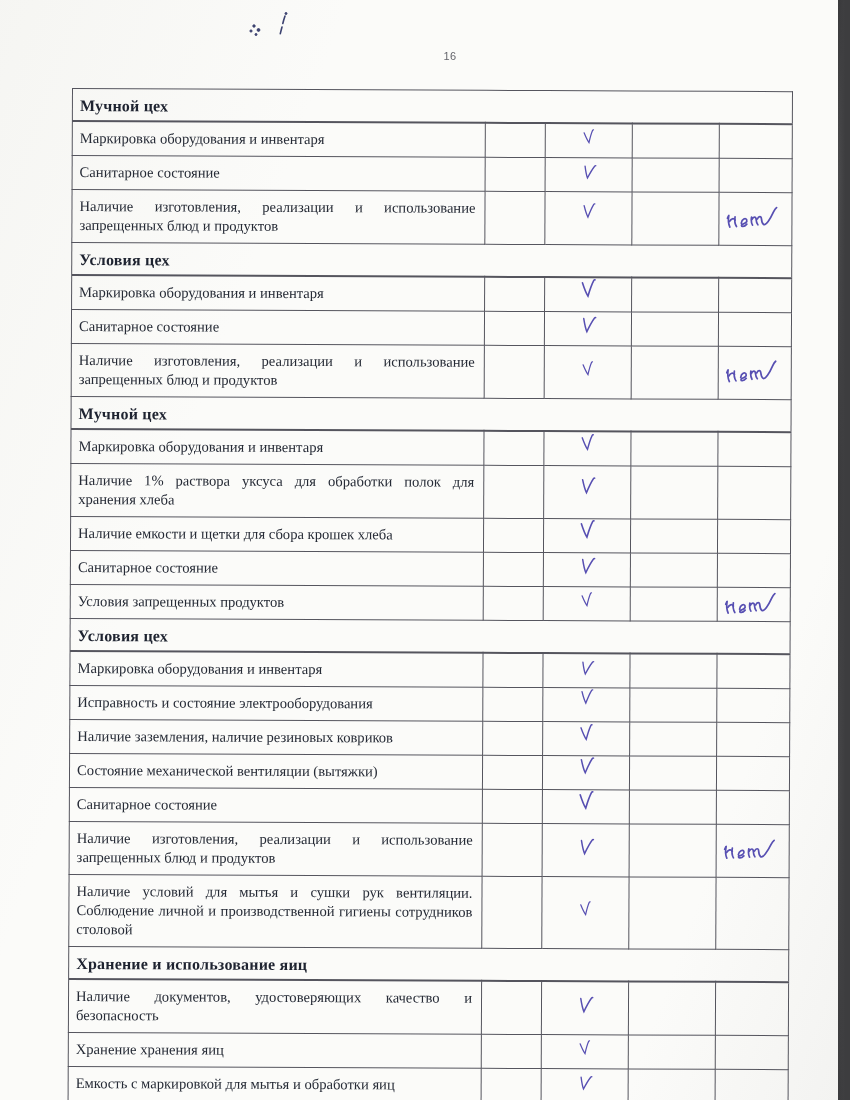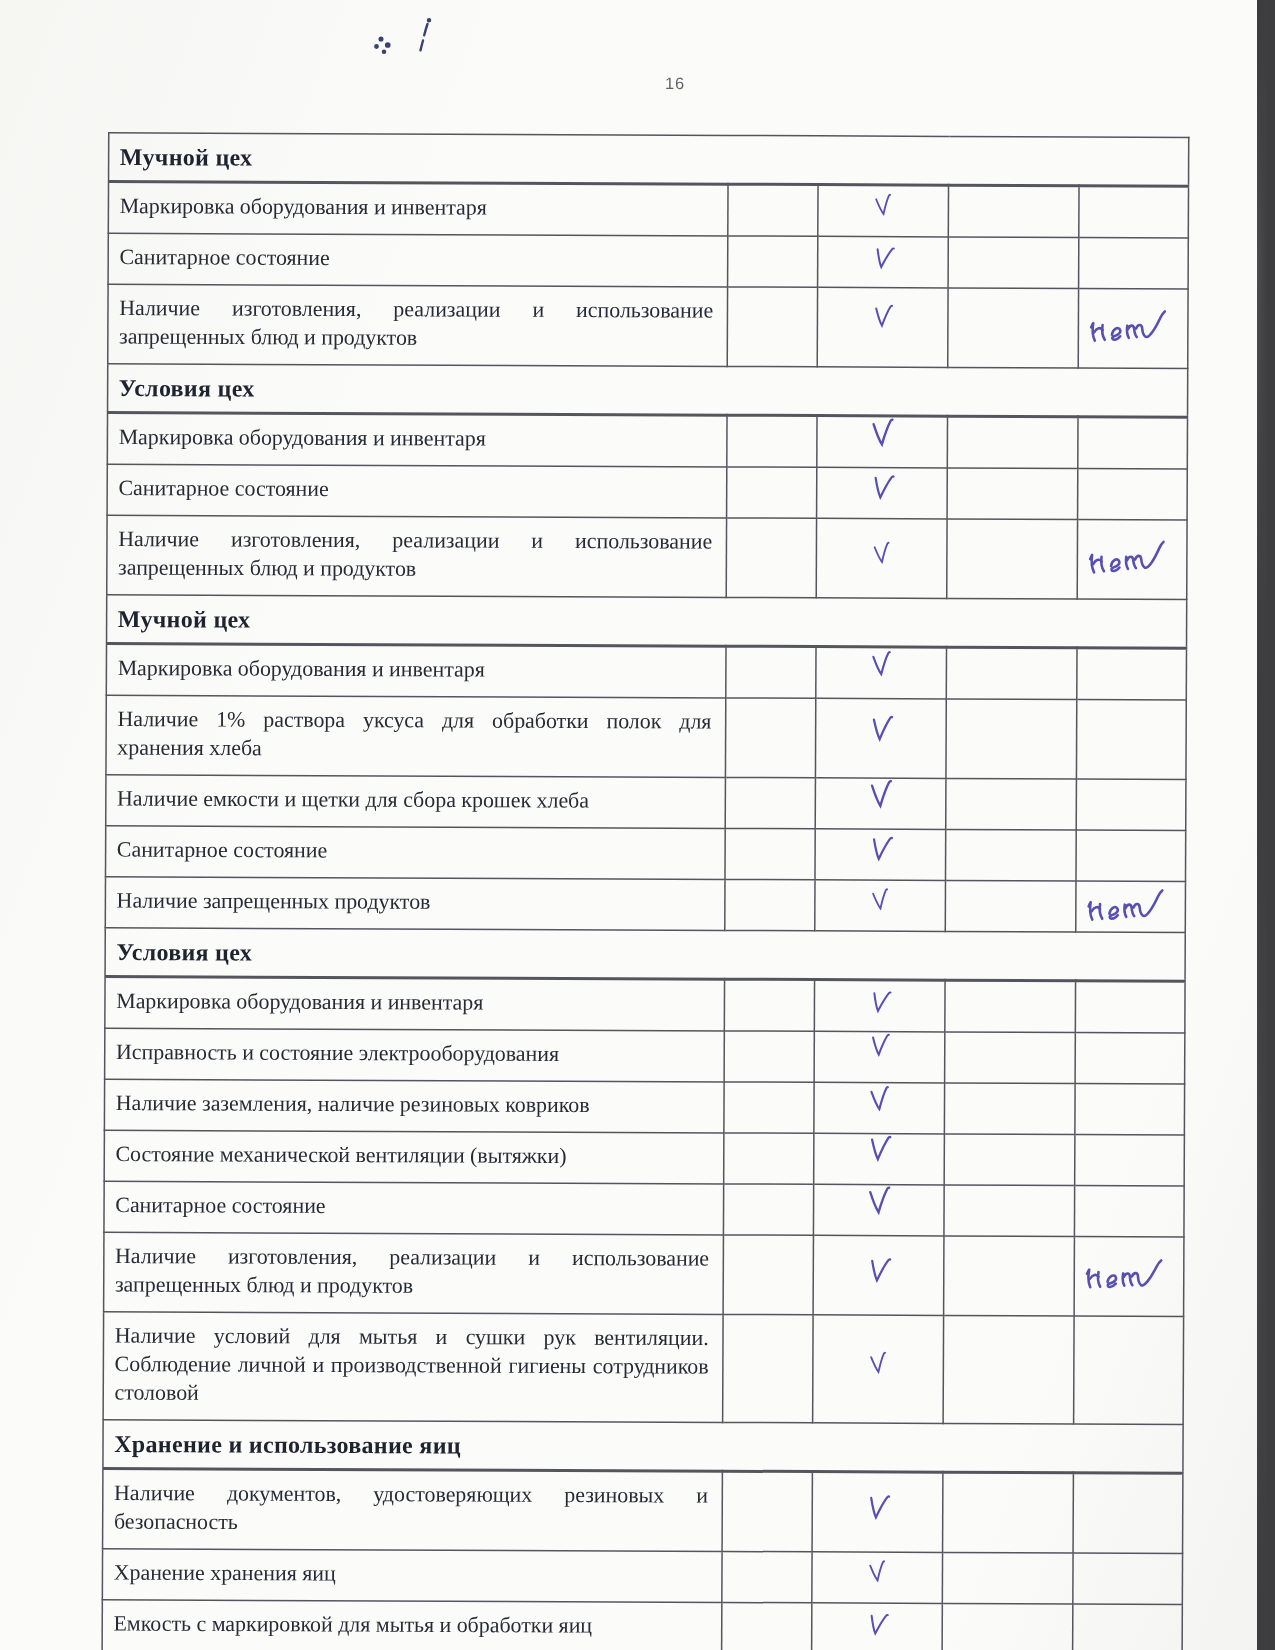--- a/index.html
+++ b/index.html
@@ -283,21 +283,21 @@
       </svg>
     </td>
     <td class="c c3"></td>
     <td class="c c4">
       
     </td>
   </tr>
 
   <tr class="item-row">
     <td class="txt">
-      <span>Наличие запрещенных продуктов</span>
+      <span>Условия запрещенных продуктов</span>
     </td>
     <td class="c c1"></td>
     <td class="c c2">
       <svg class="check" viewBox="0 0 18 24" style="transform: translateY(-3px) rotate(-6deg) scale(0.82);">
         <path d="M3.2,4.5 C4.8,10 6.8,15.8 8.6,18.8 C10,14.6 12.6,7.2 15.2,2.6 C15.6,1.9 16.1,1.5 16.6,1.7"></path>
       </svg>
     </td>
     <td class="c c3"></td>
     <td class="c c4">
       <span class="note-wrap" aria-label="нет" style="transform: rotate(-5deg);">
@@ -441,21 +441,21 @@
   </tr>
 
   <tr class="sec-row">
     <td colspan="5">
       <span class="sec-title">Хранение и использование яиц</span>
     </td>
   </tr>
 
   <tr class="item-row">
     <td class="txt">
-      <span>Наличие документов, удостоверяющих резиновых и безопасность</span>
+      <span>Наличие документов, удостоверяющих качество и безопасность</span>
     </td>
     <td class="c c1"></td>
     <td class="c c2">
       <svg class="check" viewBox="0 0 18 24" style="transform: translateY(-3px) rotate(7deg) scale(1);">
         <path d="M3.2,4.5 C4.8,10 6.8,15.8 8.6,18.8 C10,14.6 12.6,7.2 15.2,2.6 C15.6,1.9 16.1,1.5 16.6,1.7"></path>
       </svg>
     </td>
     <td class="c c3"></td>
     <td class="c c4">
       

